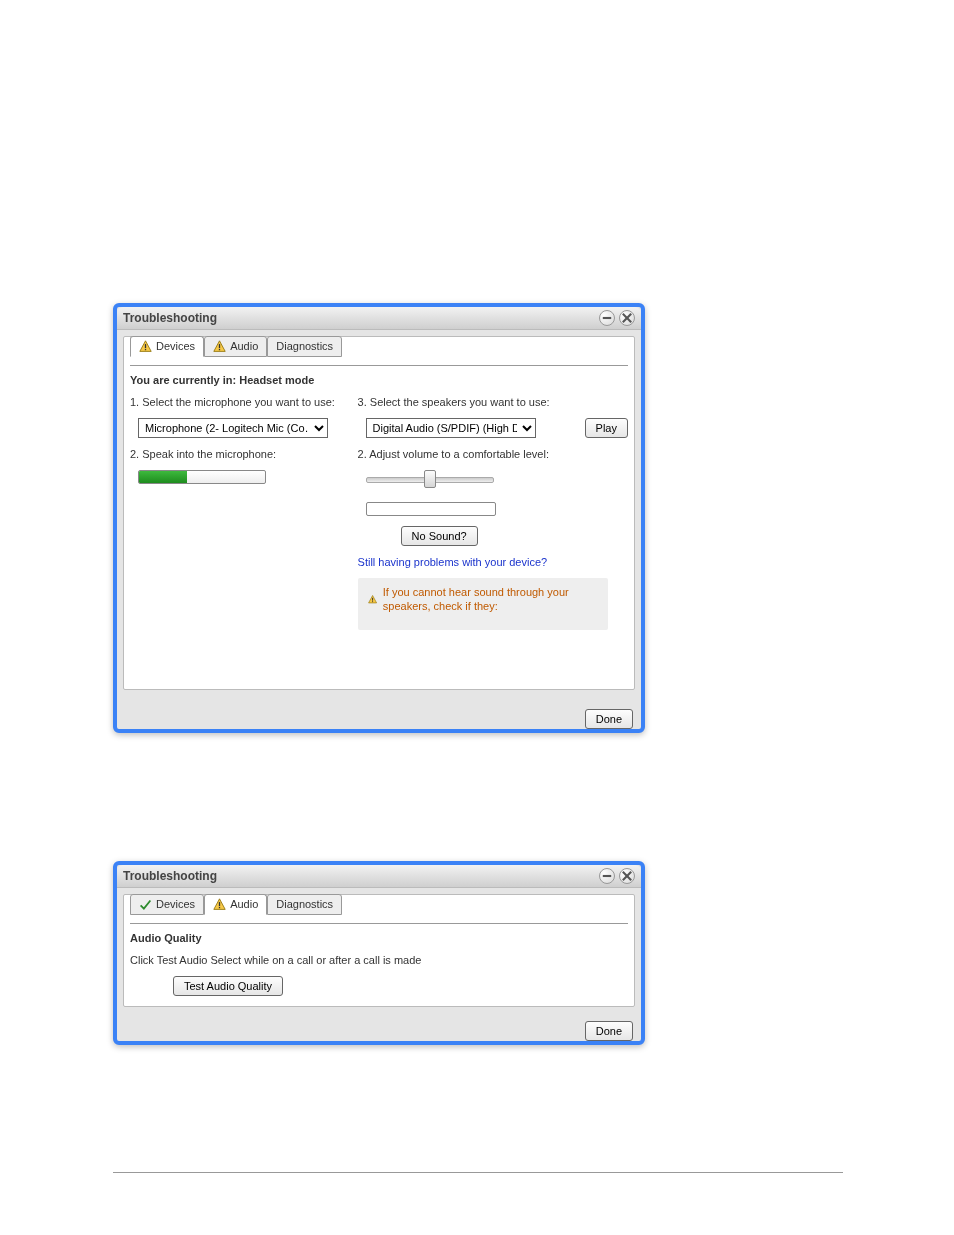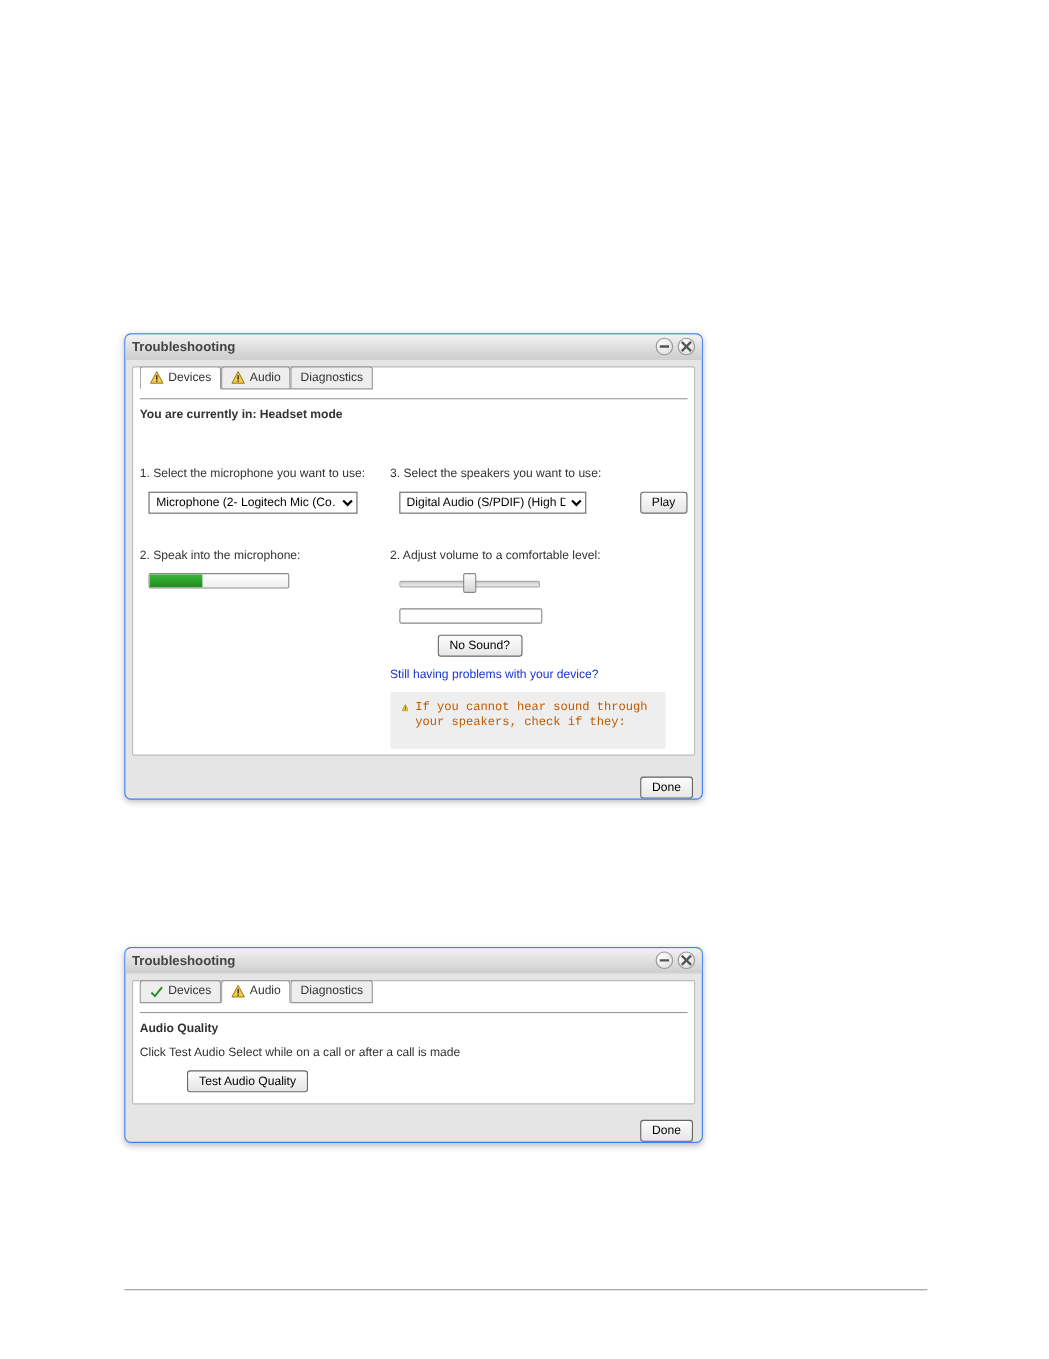--- a/index.html
+++ b/index.html
@@ -10,21 +10,21 @@
     color: #333;
     width: 954px;
   }
   .page {
     position: relative;
     width: 954px;
     height: 1235px;
   }
   .dialog {
     position: absolute;
-    border: 1px solid #3b82f6;
+    border: 4px solid #3b82f6;
     border-radius: 6px;
     background: #e5e5e5;
     box-shadow: 0 2px 6px rgba(0,0,0,0.25);
   }
   .dialog1 { left: 113px; top: 303px; width: 524px; height: 422px; }
   .dialog2 { left: 113px; top: 861px; width: 524px; height: 176px; }
 
   .titlebar {
     position: relative;
     height: 22px;
@@ -92,21 +92,21 @@
   .content {
     position: absolute;
     left: 6px; right: 6px; top: 29px; bottom: 6px;
   }
 
   .heading { font-weight: bold; margin: 8px 0 10px 0; font-size: 11px; }
   .cols { display: flex; gap: 14px; }
   .colL { width: 248px; }
   .colR { flex: 1; }
 
-  .lbl { margin-bottom: 6px; margin-top: 32px; }
+  .lbl { margin-bottom: 6px; }
   select.ctl, .btn, input.txt {
     font-family: inherit;
     font-size: 11px;
   }
   select.ctl {
     width: 190px;
     border: 1px solid #666;
     background: #fff;
     padding: 2px 2px;
   }
@@ -174,21 +174,21 @@
   }
 
   .link { color: #1a33cc; cursor: pointer; }
   .warnbox {
     margin-top: 10px;
     background: #eeeeee;
     border-radius: 2px;
     padding: 8px 10px 10px 10px;
     width: 230px;
   }
-  .warnhead { display: flex; gap: 6px; align-items: flex-start; color: #c05a00; font-size: 11px; margin-bottom: 6px; font-family: Liberation Mono, monospace; }
+  .warnhead { display: flex; gap: 6px; align-items: center; color: #c05a00; font-size: 11px; margin-bottom: 6px; }
   .warnhead span { line-height: 1.25; }
   .chklist { margin-left: 26px; }
   .chklist div { margin: 2px 0; }
 
   .footer {
     position: absolute;
     right: 8px; bottom: 0;
   }
 
   

